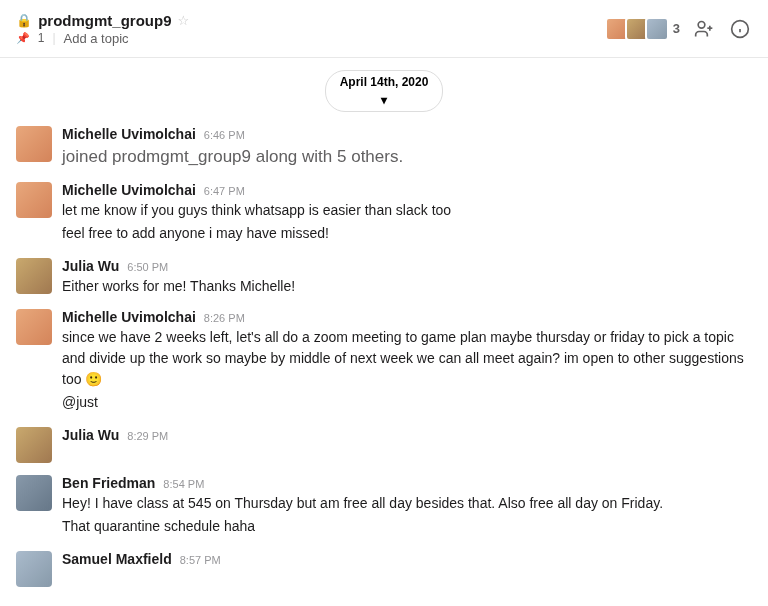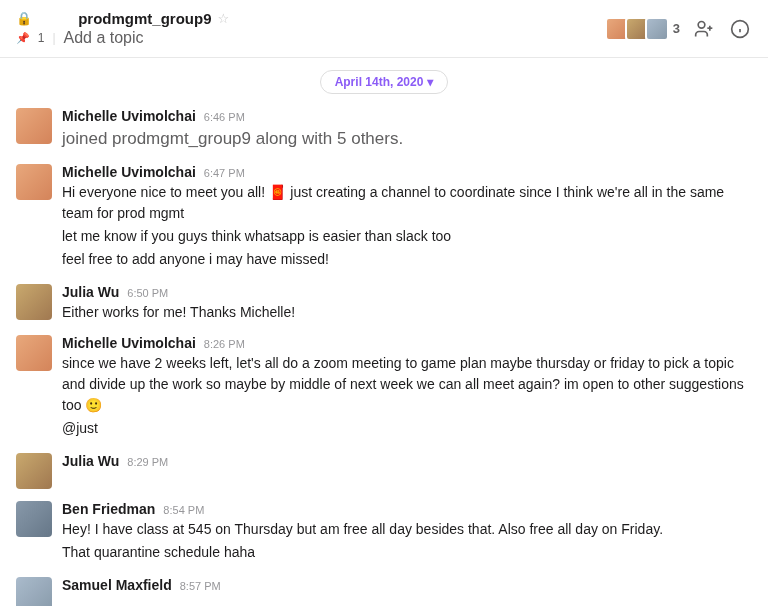--- a/index.html
+++ b/index.html
@@ -33,39 +33,38 @@
       gap: 6px;
     }
     .lock-icon {
       font-size: 13px;
       color: #616061;
     }
     .channel-name {
       font-weight: 700;
       font-size: 15px;
       color: #1d1c1d;
-      margin-left: 40px;
     }
     .star-icon {
       color: #c7c7c7;
       font-size: 13px;
       cursor: pointer;
     }
     .channel-meta-row {
       display: flex;
       align-items: center;
       gap: 8px;
       font-size: 12px;
       color: #616061;
     }
     .pin-icon { font-size: 11px; }
     .add-topic-link {
       color: #616061;
       text-decoration: none;
-      font-size: 16px;
+      font-size: 13px;
       cursor: pointer;
     }
 
     .channel-header-right {
       display: flex;
       align-items: center;
       gap: 12px;
     }
     .avatar-group {
       display: flex;
@@ -105,26 +104,27 @@
       display: flex;
       align-items: center;
       justify-content: center;
       padding: 12px 0 8px;
     }
     .date-pill {
       border: 1px solid #ddd;
       border-radius: 20px;
       padding: 4px 14px;
       font-size: 12px;
-      color: #8b5cf6;
+      color: #000000;
       display: flex;
       align-items: center;
       gap: 4px;
       cursor: pointer;
       font-weight: 600;
+      flex-direction: column;
     }
 
     
     .messages-area {
       overflow-y: auto;
       height: calc(606px - 58px);
       padding: 0 16px;
     }
 
     
@@ -274,21 +274,20 @@
   <div class="message-group">
     <div class="avatar-wrap">
       <div class="msg-avatar av-img-michelle"></div>
     </div>
     <div class="msg-content">
       <div class="msg-header">
         <span class="msg-author">Michelle Uvimolchai</span>
         <span class="msg-time">6:47 PM</span>
       </div>
       <div class="msg-text">
-        <p>Hi everyone nice to meet you all! 🧧 just creating a channel to coordinate since I think we're all in the same team for prod mgmt</p>
         <p>let me know if you guys think whatsapp is easier than slack too</p>
         <p>feel free to add anyone i may have missed!</p>
       </div>
     </div>
   </div>
 
   <div class="message-group">
     <div class="avatar-wrap">
       <div class="msg-avatar av-img-julia"></div>
     </div>

